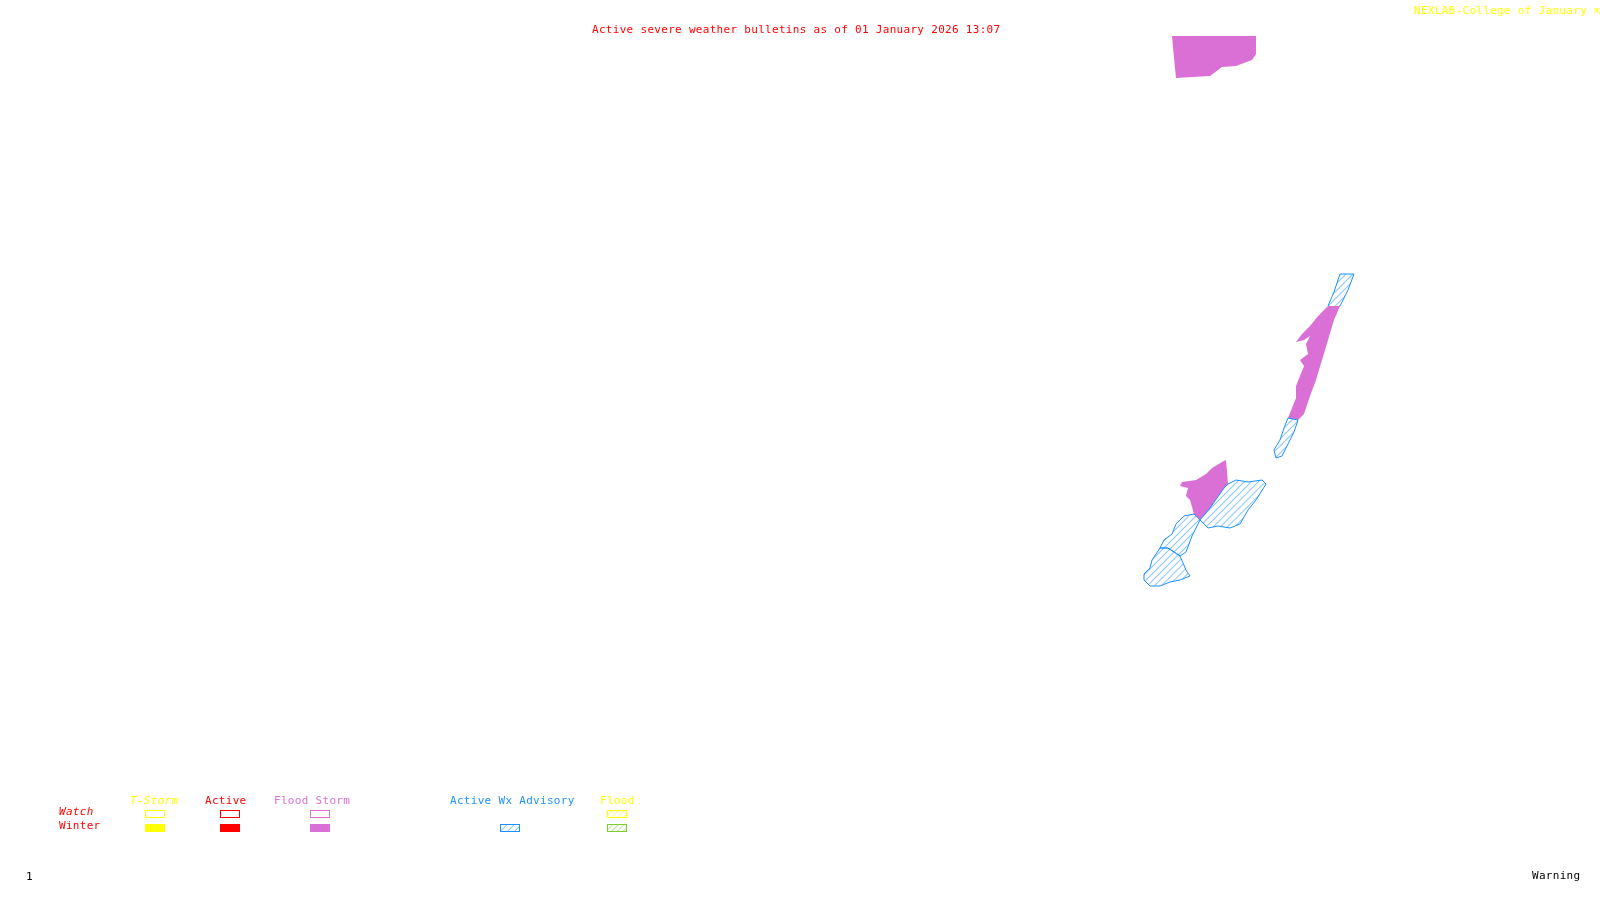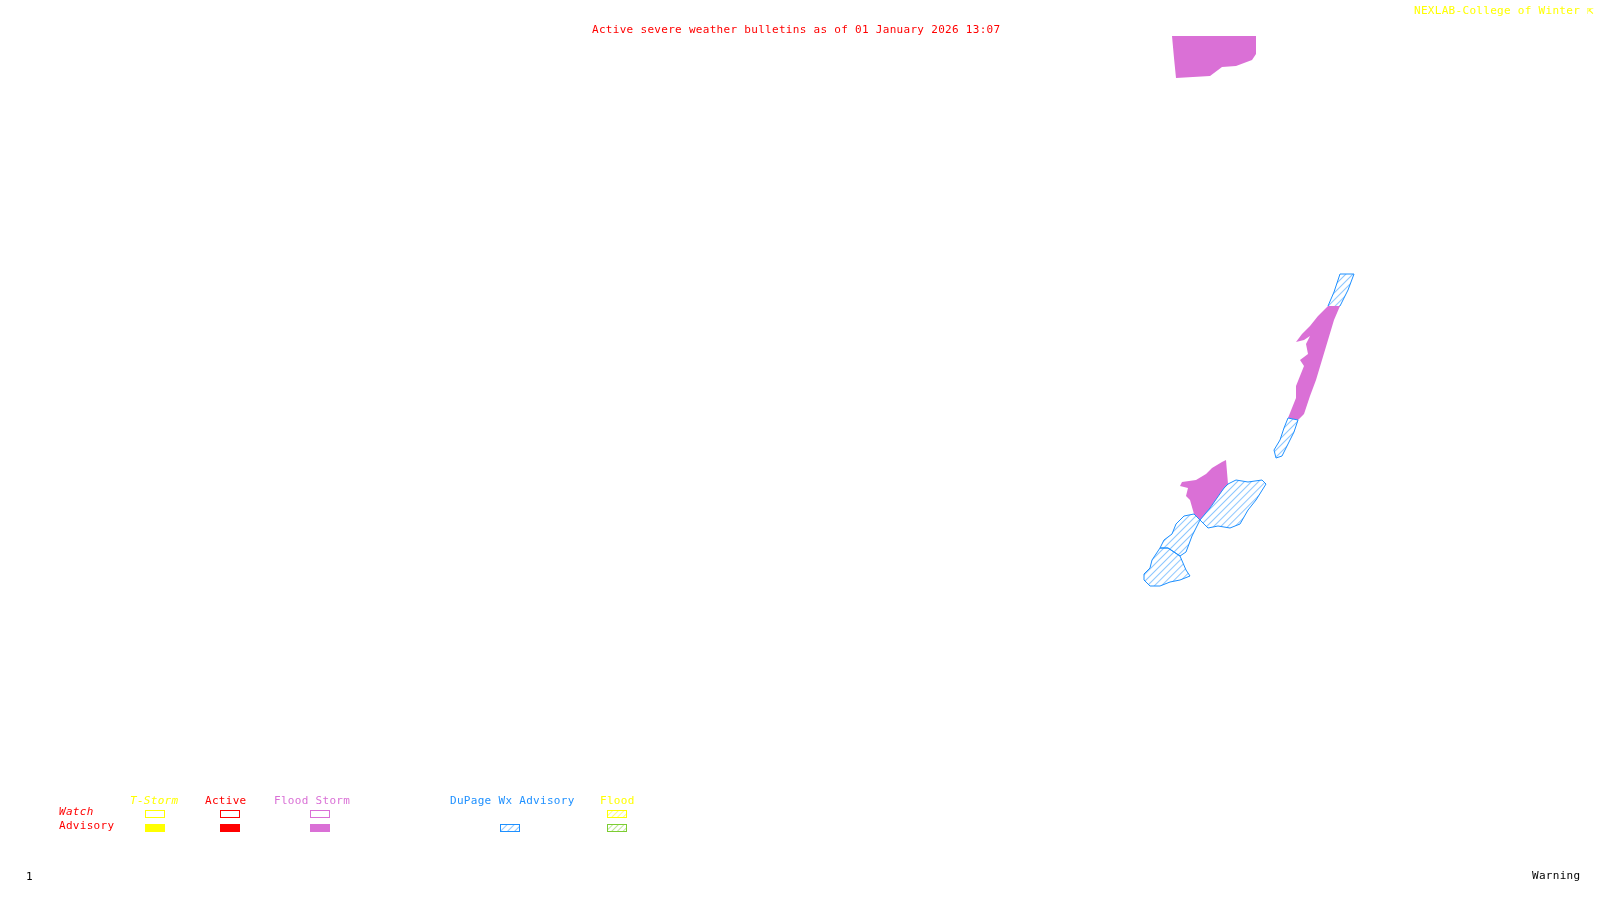--- a/index.html
+++ b/index.html
@@ -13,21 +13,21 @@
     svg#map { position: absolute; left: 0; top: 0; }
     .sw { position: absolute; width: 20px; height: 8px; box-sizing: border-box; }
     .outline { border: 1px solid; background: transparent; }
     .solid { border: none; }
   </style>
 </head>
 <body>
 
 <div id="title" class="txt" style="color: rgb(255, 0, 0);">Active severe weather bulletins as of 01 January 2026 13:07</div>
 <div id="credit" class="txt" style="color: rgb(255, 255, 0);">
-  <span>NEXLAB-College of Winter</span>
+  <span>NEXLAB-College of January</span>
   <span>⇱</span>
 </div>
 
 <svg id="map" width="1600" height="900">
   <defs>
     <pattern id="hatch-blue" patternUnits="userSpaceOnUse" width="5" height="5" patternTransform="rotate(45)">
       <line x1="0" y1="0" x2="0" y2="5" stroke="#1e90ff" stroke-width="1"></line>
     </pattern>
     <pattern id="hatch-yellow" patternUnits="userSpaceOnUse" width="4" height="4" patternTransform="rotate(45)">
       <line x1="0" y1="0" x2="0" y2="4" stroke="#ffff00" stroke-width="1"></line>
@@ -48,35 +48,35 @@
   <polygon fill="#da70d6" points="1222,462 1226,460 1228,484 1224,488 1210,508 1200,520 1194,514 1190,500 1186,496 1188,488 1180,486 1182,482 1196,480 1206,474 1212,468"></polygon>
 
   <polygon fill="url(#hatch-blue)" stroke="#1e90ff" stroke-width="1" points="1228,484 1236,480 1248,482 1262,480 1266,484 1256,500 1248,510 1240,524 1230,528 1218,526 1208,528 1200,520 1210,508 1224,488"></polygon>
 
   <polygon fill="url(#hatch-blue)" stroke="#1e90ff" stroke-width="1" points="1194,514 1200,520 1192,536 1186,552 1180,556 1168,548 1160,548 1164,540 1172,534 1176,524 1184,516"></polygon>
 
   <polygon fill="url(#hatch-blue)" stroke="#1e90ff" stroke-width="1" points="1160,548 1168,548 1180,556 1186,570 1190,576 1180,580 1170,582 1160,586 1150,586 1144,580 1144,574 1150,568 1152,560 1156,554"></polygon>
 </svg>
 
 <div class="txt" style="left:59px;top:805px;color:#ff0000;font-style:italic;">Watch</div>
-<div class="txt" style="left:59px;top:819px;color:#ff0000;">Advisory</div>
+<div class="txt" style="left:59px;top:819px;color:#ff0000;">Winter</div>
 
 <div class="txt" style="left:130px;top:794px;color:#ffff00;font-style:italic;">T-Storm</div>
 <div class="sw outline" style="left:145px;top:810px;border-color:#ffff00;"></div>
 <div class="sw solid" style="left:145px;top:824px;background:#ffff00;"></div>
 
 <div class="txt" style="left:205px;top:794px;color:#ff0000;">Active</div>
 <div class="sw outline" style="left:220px;top:810px;border-color:#ff0000;"></div>
 <div class="sw solid" style="left:220px;top:824px;background:#ff0000;"></div>
 
 <div class="txt" style="left:274px;top:794px;color:#da70d6;">Flood Storm</div>
 <div class="sw outline" style="left:310px;top:810px;border-color:#da70d6;"></div>
 <div class="sw solid" style="left:310px;top:824px;background:#da70d6;"></div>
 
-<div class="txt" style="left:450px;top:794px;color:#1e90ff;">DuPage Wx Advisory</div>
+<div class="txt" style="left:450px;top:794px;color:#1e90ff;">Active Wx Advisory</div>
 <svg class="sw" style="left:500px;top:824px;" width="20" height="8">
   <rect x="0.5" y="0.5" width="19" height="7" fill="url(#hatch-blue)" stroke="#1e90ff"></rect>
 </svg>
 
 <div class="txt" style="left:600px;top:794px;color:#ffff00;text-align:right;">Flood</div>
 <svg class="sw" style="left:607px;top:810px;" width="20" height="8">
   <rect x="0.5" y="0.5" width="19" height="7" fill="url(#hatch-yellow)" stroke="#ffff00"></rect>
 </svg>
 <svg class="sw" style="left:607px;top:824px;" width="20" height="8">
   <rect x="0.5" y="0.5" width="19" height="7" fill="url(#hatch-green)" stroke="#7ccd32"></rect>

